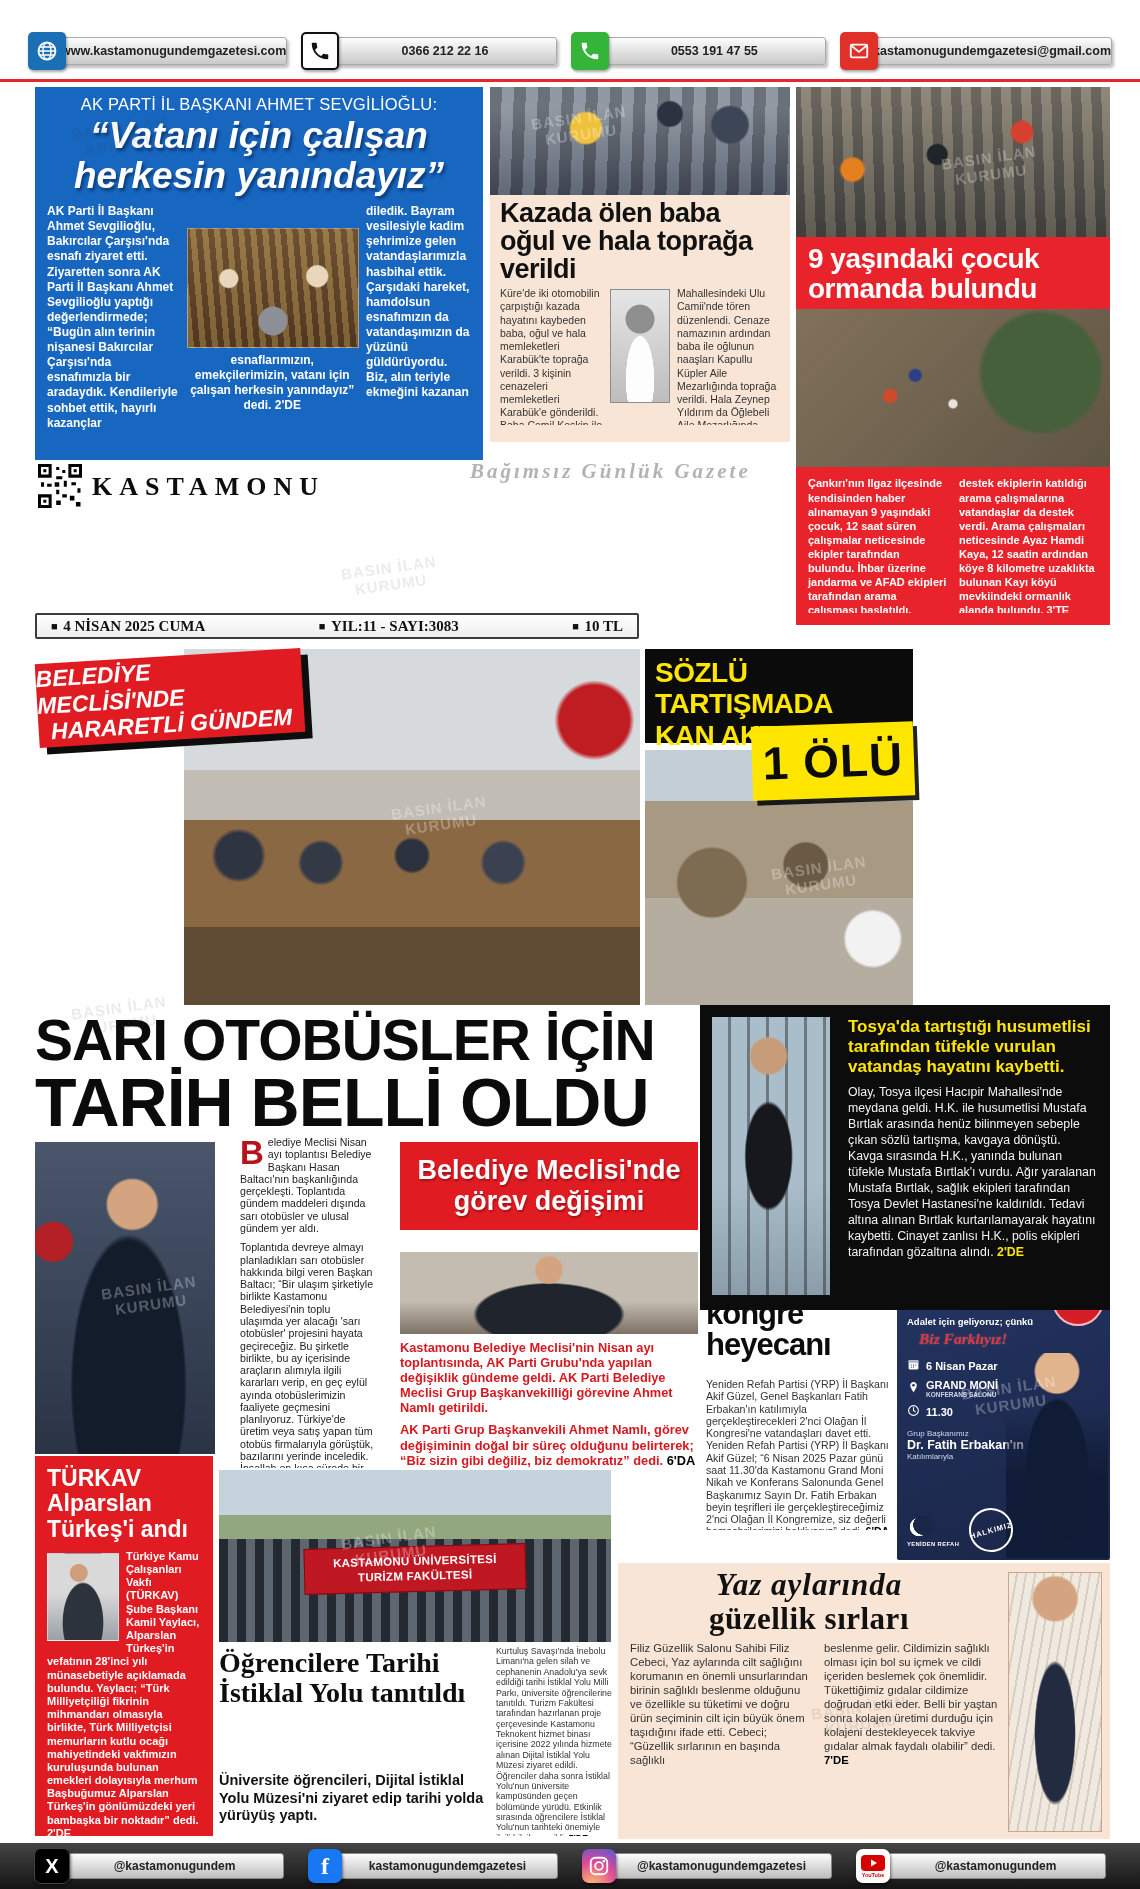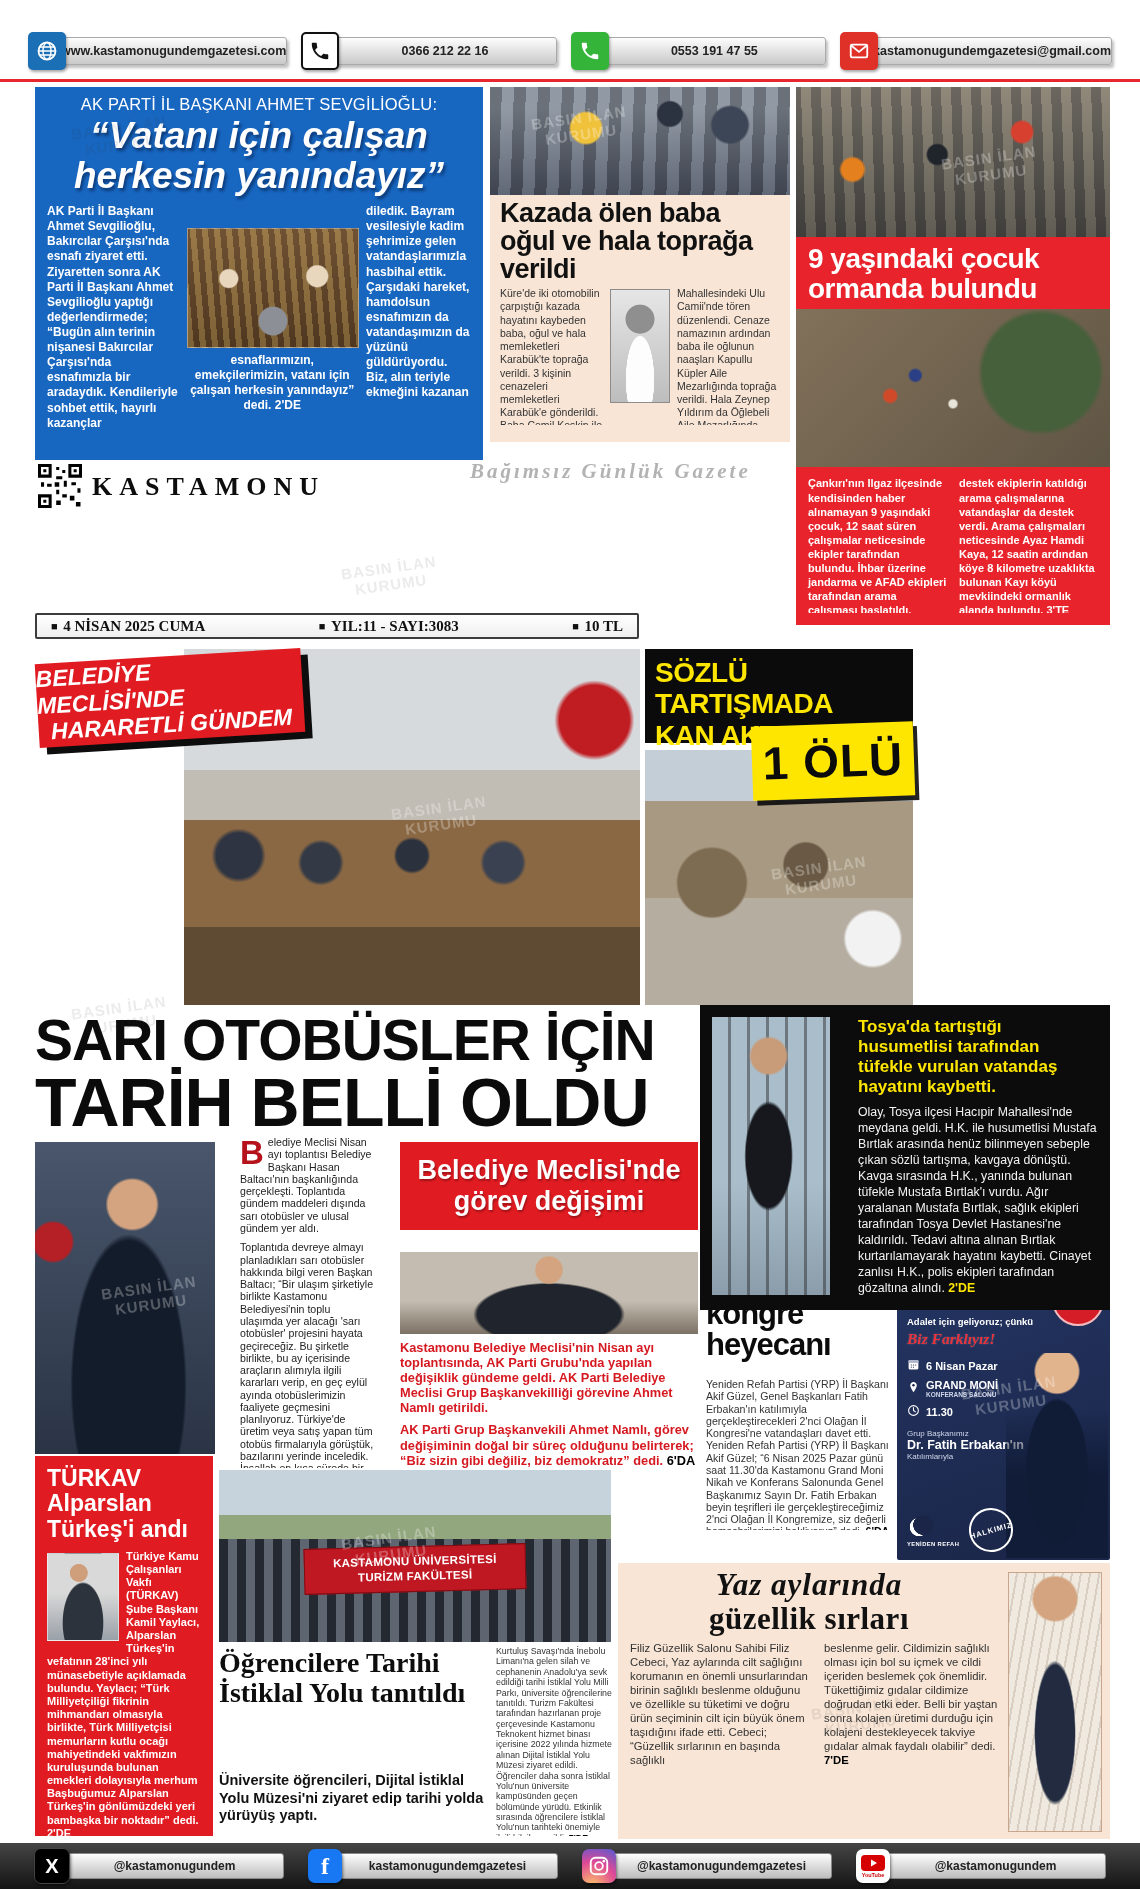--- a/index.html
+++ b/index.html
@@ -139,21 +139,21 @@
   .sari2{top:1063px;font-size:68px}
 
   
   .sozlu-head{position:absolute;left:645px;top:649px;width:268px;height:94px;background:#0b0b0b;color:#ffe600;
               padding:8px 10px;box-sizing:border-box;font-weight:800;font-size:28px;line-height:1.12;letter-spacing:-.5px}
   .olu{position:absolute;left:752px;top:724px;width:162px;height:74px;background:#ffe600;color:#0b0b0b;z-index:5;
        display:flex;align-items:center;justify-content:center;font-weight:800;font-size:46px;letter-spacing:1px;
        transform:rotate(-2deg);box-shadow:4px 5px 0 rgba(10,10,10,.9)}
   .street-ph{position:absolute;left:645px;top:750px;width:268px;height:255px;z-index:1}
   .sozlu-box{position:absolute;left:700px;top:1005px;width:410px;height:305px;background:#0c0c0c;padding:12px;
-             box-sizing:border-box;display:flex;gap:28px;z-index:2}
+             box-sizing:border-box;display:flex;gap:18px;z-index:2}
   .sozlu-box .ph-birtlak{flex:0 0 118px;height:278px}
   .sozlu-right{flex:1;overflow:hidden}
   .sozlu-sub{color:#ffe600;font-weight:800;font-size:17px;line-height:1.18;margin-bottom:8px}
   .sozlu-body{color:#f3f3f3;font-size:12.3px;line-height:1.3}
   .sozlu-body .pref{color:#ffe600}
 
   
   .baltaci-ph{position:absolute;left:35px;top:1142px;width:180px;height:312px}
   .meclis-col{position:absolute;left:224px;top:1136px;width:168px;height:332px;overflow:hidden;
               font-size:10.6px;line-height:1.16;color:#222}
@@ -187,21 +187,21 @@
       background:radial-gradient(circle at 50% 9%,#e2b48d 0 11%,transparent 12%),
       radial-gradient(ellipse at 50% 58%,#101b36 0 42%,transparent 44%),
       linear-gradient(180deg,transparent 0 28%,rgba(16,27,54,.92) 60%)}
   .ad-title{font-weight:800;font-size:22px;letter-spacing:1px}
   .ad-badge{position:absolute;right:6px;top:6px;width:48px;height:48px;border-radius:50%;background:#d41d26;
             border:2px solid #f3b9bc;display:flex;flex-direction:column;align-items:center;justify-content:center;
             text-align:center;line-height:1.05}
   .ad-badge b{font-size:12px}.ad-badge i{font-style:normal;font-size:5.5px;font-weight:bold;letter-spacing:.3px}
   .ad-s1{font-size:9.5px;font-weight:bold;margin-top:10px}
   .ad-s2{font-family:"Liberation Serif","DejaVu Serif",serif;font-style:italic;font-weight:bold;
-         color:#e8333b;font-size:15.5px;margin:3px 0 10px;text-shadow:0 0 2px rgba(255,255,255,.25)}
+         color:#e8333b;font-size:15.5px;margin:3px 12px 10px;text-shadow:0 0 2px rgba(255,255,255,.25)}
   .ad-row{display:flex;align-items:center;gap:6px;margin:6px 0;font-weight:bold;font-size:11px}
   .ad-row small{display:block;font-size:6.5px;font-weight:bold;color:#cfd6ea}
   .ad-gb{margin-top:10px;font-size:8px;color:#cfd6ea}
   .ad-leader{font-weight:800;font-size:12.5px}
   .ad-post{font-size:8px;color:#cfd6ea}
   .ad-bottom{position:absolute;left:10px;bottom:8px;display:flex;align-items:center;gap:10px}
   .crescent{width:26px;height:26px;background:
      radial-gradient(circle at 62% 42%,#1a2547 0 44%,transparent 46%),
      radial-gradient(circle at 46% 50%,#fff 0 47%,transparent 49%)}
   .ad-party{font-size:5.8px;font-weight:bold;letter-spacing:.4px;margin-top:1px;text-align:center}

